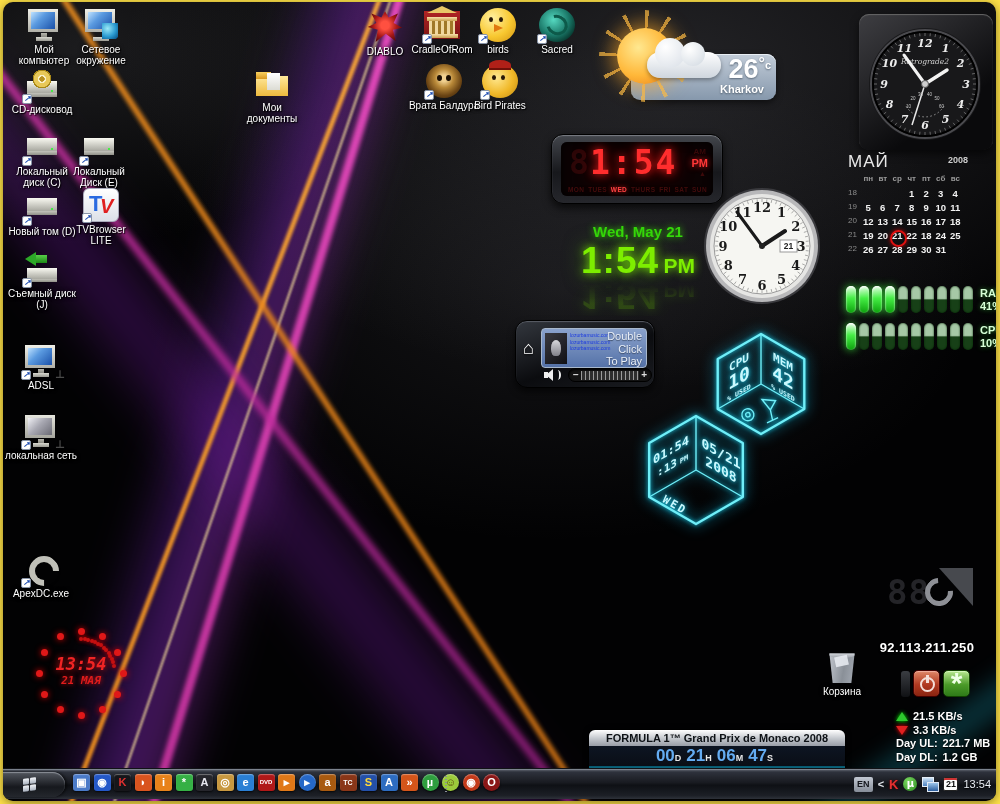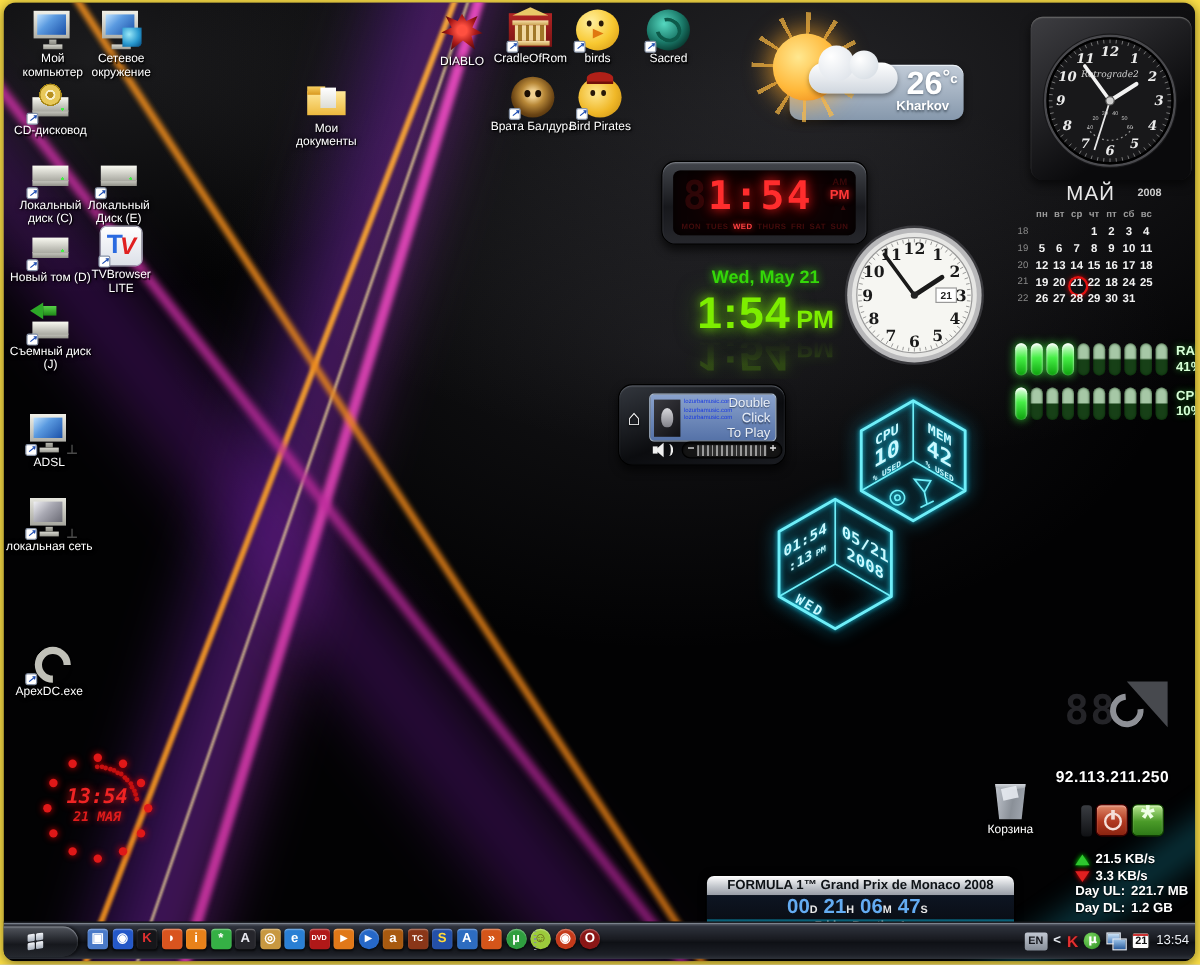--- a/index.html
+++ b/index.html
@@ -98,21 +98,21 @@
   .ico-birdpirate::after { content:""; position:absolute; left:7px; top:-4px; width:22px; height:10px; background:#b02018; border-radius:50% 50% 0 0; box-shadow:inset 0 -2px 0 #701008; }
   .ico-sacred { border-radius:50%; background:radial-gradient(circle at 40% 35%,#55d8c0,#1a7868 50%,#06332a 80%,#021a14); }
   .ico-sacred::before { content:""; position:absolute; inset:7px; border:3px solid #0d5a4a; border-radius:50%; border-left-color:transparent; transform:rotate(30deg); }
   .ico-skull { border-radius:50%; background:radial-gradient(circle at 50% 42%,#f0d090 0 12%,#b88838 35%,#6a4414 65%,#2e1c06); }
   .ico-skull::before { content:""; position:absolute; left:11px; top:11px; width:5px; height:6px; border-radius:50%; background:#1a0e02; box-shadow:9px 0 0 #1a0e02; }
   .ico-trash { background:linear-gradient(100deg,#d4d8e0,#8a9098 55%,#b0b6c0); clip-path:polygon(15% 10%,85% 10%,76% 97%,24% 97%); }
   .ico-trash::before { content:""; position:absolute; left:4px; top:1px; right:4px; height:7px; border-radius:50%; background:linear-gradient(#f0f2f6,#9aa0a8); }
   .ico-trash::after { content:""; position:absolute; left:11px; top:6px; width:13px; height:10px; background:rgba(235,238,245,.85); transform:rotate(-12deg); }
 
   
-  .weather { position:absolute; left:655px; top:52px; width:145px; height:46px; border-radius:9px;
+  .weather { position:absolute; left:628px; top:52px; width:145px; height:46px; border-radius:9px;
       background:linear-gradient(#c2ccd8,#8698ac); box-shadow:inset 0 1px 0 #e8eef4, 0 3px 6px rgba(0,0,0,.5); }
   .w-sun { position:absolute; left:-14px; top:-26px; width:56px; height:56px; border-radius:50%;
       background:radial-gradient(circle at 38% 35%,#ffe890,#ffb83a 55%,#e87c14); box-shadow:0 0 18px 6px rgba(255,170,40,.55); }
   .w-rays { position:absolute; left:-32px; top:-44px; width:92px; height:92px; border-radius:50%; opacity:.8;
       background:repeating-conic-gradient(rgba(255,190,70,.85) 0 5deg, transparent 5deg 30deg); 
       -webkit-mask:radial-gradient(circle,transparent 0 30%,#000 31%); mask:radial-gradient(circle,transparent 0 30%,#000 31%); }
   .w-cloud { position:absolute; left:16px; top:-2px; width:74px; height:26px; border-radius:14px;
       background:linear-gradient(#ffffff,#cfd6de); box-shadow:0 2px 4px rgba(0,0,0,.35); }
   .w-cloud::before { content:""; position:absolute; left:8px; top:-14px; width:30px; height:30px; border-radius:50%; background:radial-gradient(circle at 35% 30%,#fff,#d8dee6); }
   .w-cloud::after { content:""; position:absolute; left:34px; top:-10px; width:24px; height:24px; border-radius:50%; background:radial-gradient(circle at 35% 30%,#fff,#d0d8e0); }
@@ -121,21 +121,21 @@
   .w-temp .w-unit { font-size:11px; vertical-align:9px; }
   .w-city { position:absolute; right:12px; top:29px; color:#fff; font:bold 11px "Liberation Sans",sans-serif; text-shadow:0 1px 2px #4a5866; }
 
   
   .retro { position:absolute; left:856px; top:12px; width:134px; height:136px; border-radius:10px;
       background:linear-gradient(145deg,#3e3e42,#0a0a0c 70%); box-shadow:inset 0 1px 1px #666, 0 4px 8px rgba(0,0,0,.6); }
 
   
   .calendar { position:absolute; left:845px; top:150px; width:122px; height:106px; color:#ddd; }
   .cal-head { position:relative; height:22px; }
-  .cal-month { text-align:center; font:17px "Liberation Sans",sans-serif; color:#e8e8e8; letter-spacing:1px; }
+  .cal-month { font:17px "Liberation Sans",sans-serif; color:#e8e8e8; letter-spacing:1px; }
   .cal-year { position:absolute; right:2px; top:3px; font:bold 9px "Liberation Sans",sans-serif; color:#ccc; }
   .cal-grid { display:grid; grid-template-columns:13px repeat(7,14.5px); line-height:13px; }
   .cal-cell { text-align:center; font:bold 9.5px "Liberation Sans",sans-serif; height:14px; }
   .cal-hdr { color:#9a9a9a; font-weight:bold; font-size:8px; }
   .cal-wk { color:#8a8a8a; font-size:8px; font-weight:normal; text-align:left; }
   .cal-day { color:#f2f2f2; position:relative; }
   .cal-today::before { content:""; position:absolute; left:0px; top:0px; width:13px; height:13px; border:2px solid #e01010; border-radius:50%; box-shadow:0 0 4px rgba(255,0,0,.7); }
 
   
   .ledclock { position:absolute; left:548px; top:132px; width:172px; height:70px; border-radius:12px;
@@ -328,21 +328,21 @@
           <i class="sc"></i>
         </div>
     <div class="dlabel">ADSL</div>
   </div>
   <div class="dicon" style="left:2px;top:412px">
     <div class="ico ico-lan">
           <i class="sc"></i>
         </div>
     <div class="dlabel">локальная сеть</div>
   </div>
-  <div class="dicon" style="left:2px;top:533px">
+  <div class="dicon" style="left:2px;top:550px">
     <div class="ico ico-apex">
           <i class="sc"></i>
         </div>
     <div class="dlabel">ApexDC.exe</div>
   </div>
   <div class="dicon" style="left:346px;top:8px">
     <div class="ico ico-diablo">
           <i class="sc"></i>
         </div>
     <div class="dlabel">DIABLO</div>

